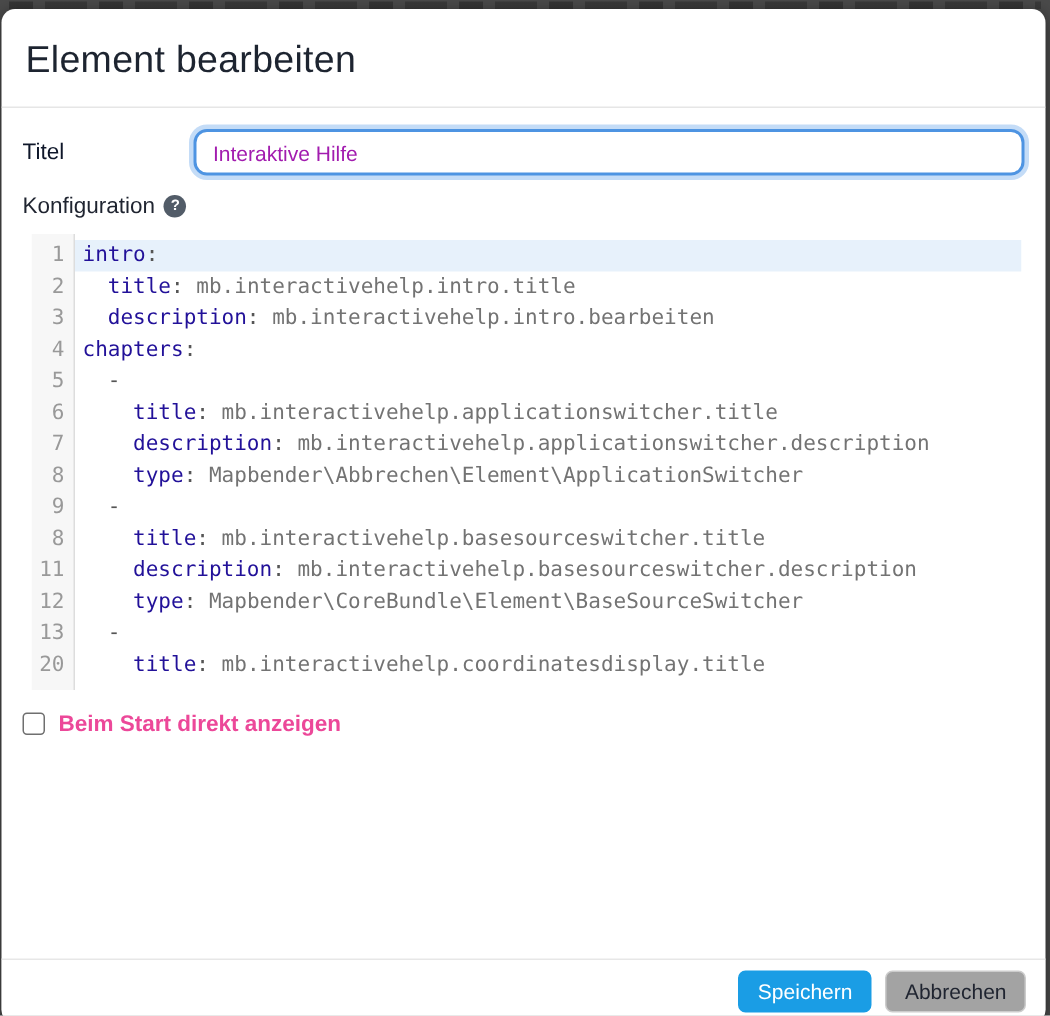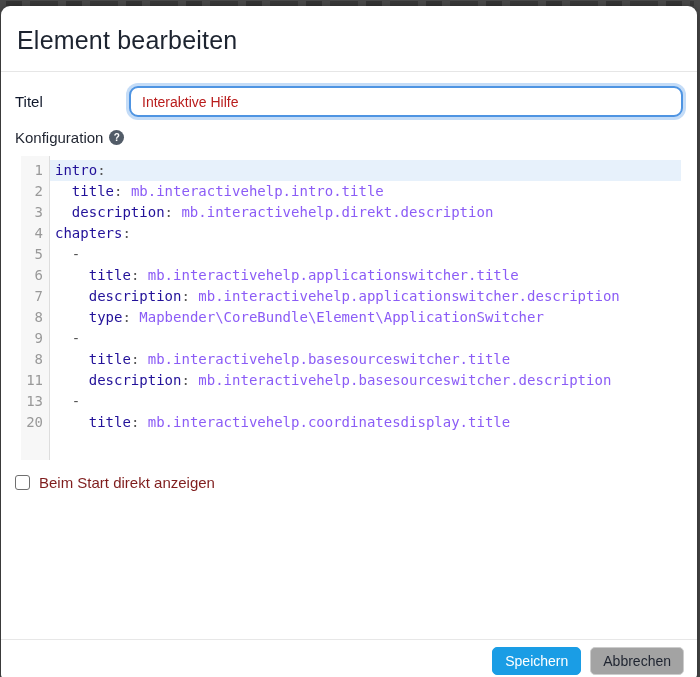--- a/index.html
+++ b/index.html
@@ -45,21 +45,21 @@
   }
   .text-input {
     flex:1;
     height:31px;
     border:2px solid #4e94e2;
     box-shadow:0 0 0 3px #c4dcf7;
     border-radius:9px;
     padding:0 11px;
     font-family:"Liberation Sans","DejaVu Sans",sans-serif;
     font-size:14px;
-    color:#b91c1c;
+    color:#a21caf;
     outline:none;
     background:#fff;
   }
   .config-row {
     margin-top:12px;
     margin-bottom:10px;
     display:flex; align-items:center;
     font-size:15px;
     color:#1f2430;
   }
@@ -105,36 +105,36 @@
   }
   .cm-lc {
     flex:1;
     padding-left:5px;
     white-space:pre;
     color:#000;
   }
   .cm-line.active .cm-lc { background:#e7f1fb; }
   .tok-key   { color:#221199; }
   .tok-punct { color:#555555; }
-  .tok-val   { color:#8b5cf6; }
+  .tok-val   { color:#737373; }
 
   .checkbox-row {
     margin-top:14px;
     display:flex; align-items:center;
     gap:9px;
   }
   .checkbox-row input[type=checkbox] {
     appearance:none;
     width:15px; height:15px;
     border:1.5px solid #6f6f6f;
     border-radius:3px;
     background:#fff;
     cursor:pointer;
   }
-  .checkbox-label { font-size:15px; color:#7f1d1d; }
+  .checkbox-label { font-size:15px; color:#ec4899;font-weight:bold; }
 
   .modal-footer {
     position:absolute; left:0; right:0; bottom:0;
     height:43px;
     border-top:1px solid #e7e7e7;
     display:flex;
     justify-content:flex-end;
     align-items:center;
     gap:9px;
     padding:0 13px;
@@ -190,21 +190,21 @@
     <span class="cm-lc"><span class="tok-key">intro</span><span class="tok-punct">:</span></span>
   </div>
 
   <div class="cm-line">
     <span class="cm-ln">2</span>
     <span class="cm-lc"><span class="tok-ws">  </span><span class="tok-key">title</span><span class="tok-punct">:</span><span class="tok-val"> mb.interactivehelp.intro.title</span></span>
   </div>
 
   <div class="cm-line">
     <span class="cm-ln">3</span>
-    <span class="cm-lc"><span class="tok-ws">  </span><span class="tok-key">description</span><span class="tok-punct">:</span><span class="tok-val"> mb.interactivehelp.direkt.description</span></span>
+    <span class="cm-lc"><span class="tok-ws">  </span><span class="tok-key">description</span><span class="tok-punct">:</span><span class="tok-val"> mb.interactivehelp.intro.bearbeiten</span></span>
   </div>
 
   <div class="cm-line">
     <span class="cm-ln">4</span>
     <span class="cm-lc"><span class="tok-key">chapters</span><span class="tok-punct">:</span></span>
   </div>
 
   <div class="cm-line">
     <span class="cm-ln">5</span>
     <span class="cm-lc"><span class="tok-ws">  </span><span class="tok-punct">-</span></span>
@@ -215,38 +215,42 @@
     <span class="cm-lc"><span class="tok-ws">    </span><span class="tok-key">title</span><span class="tok-punct">:</span><span class="tok-val"> mb.interactivehelp.applicationswitcher.title</span></span>
   </div>
 
   <div class="cm-line">
     <span class="cm-ln">7</span>
     <span class="cm-lc"><span class="tok-ws">    </span><span class="tok-key">description</span><span class="tok-punct">:</span><span class="tok-val"> mb.interactivehelp.applicationswitcher.description</span></span>
   </div>
 
   <div class="cm-line">
     <span class="cm-ln">8</span>
-    <span class="cm-lc"><span class="tok-ws">    </span><span class="tok-key">type</span><span class="tok-punct">:</span><span class="tok-val"> Mapbender\CoreBundle\Element\ApplicationSwitcher</span></span>
+    <span class="cm-lc"><span class="tok-ws">    </span><span class="tok-key">type</span><span class="tok-punct">:</span><span class="tok-val"> Mapbender\Abbrechen\Element\ApplicationSwitcher</span></span>
   </div>
 
   <div class="cm-line">
     <span class="cm-ln">9</span>
     <span class="cm-lc"><span class="tok-ws">  </span><span class="tok-punct">-</span></span>
   </div>
 
   <div class="cm-line">
     <span class="cm-ln">8</span>
     <span class="cm-lc"><span class="tok-ws">    </span><span class="tok-key">title</span><span class="tok-punct">:</span><span class="tok-val"> mb.interactivehelp.basesourceswitcher.title</span></span>
   </div>
 
   <div class="cm-line">
     <span class="cm-ln">11</span>
     <span class="cm-lc"><span class="tok-ws">    </span><span class="tok-key">description</span><span class="tok-punct">:</span><span class="tok-val"> mb.interactivehelp.basesourceswitcher.description</span></span>
   </div>
 
+  <div class="cm-line">
+    <span class="cm-ln">12</span>
+    <span class="cm-lc"><span class="tok-ws">    </span><span class="tok-key">type</span><span class="tok-punct">:</span><span class="tok-val"> Mapbender\CoreBundle\Element\BaseSourceSwitcher</span></span>
+  </div>
 
   <div class="cm-line">
     <span class="cm-ln">13</span>
     <span class="cm-lc"><span class="tok-ws">  </span><span class="tok-punct">-</span></span>
   </div>
 
   <div class="cm-line">
     <span class="cm-ln">20</span>
     <span class="cm-lc"><span class="tok-ws">    </span><span class="tok-key">title</span><span class="tok-punct">:</span><span class="tok-val"> mb.interactivehelp.coordinatesdisplay.title</span></span>
   </div>

